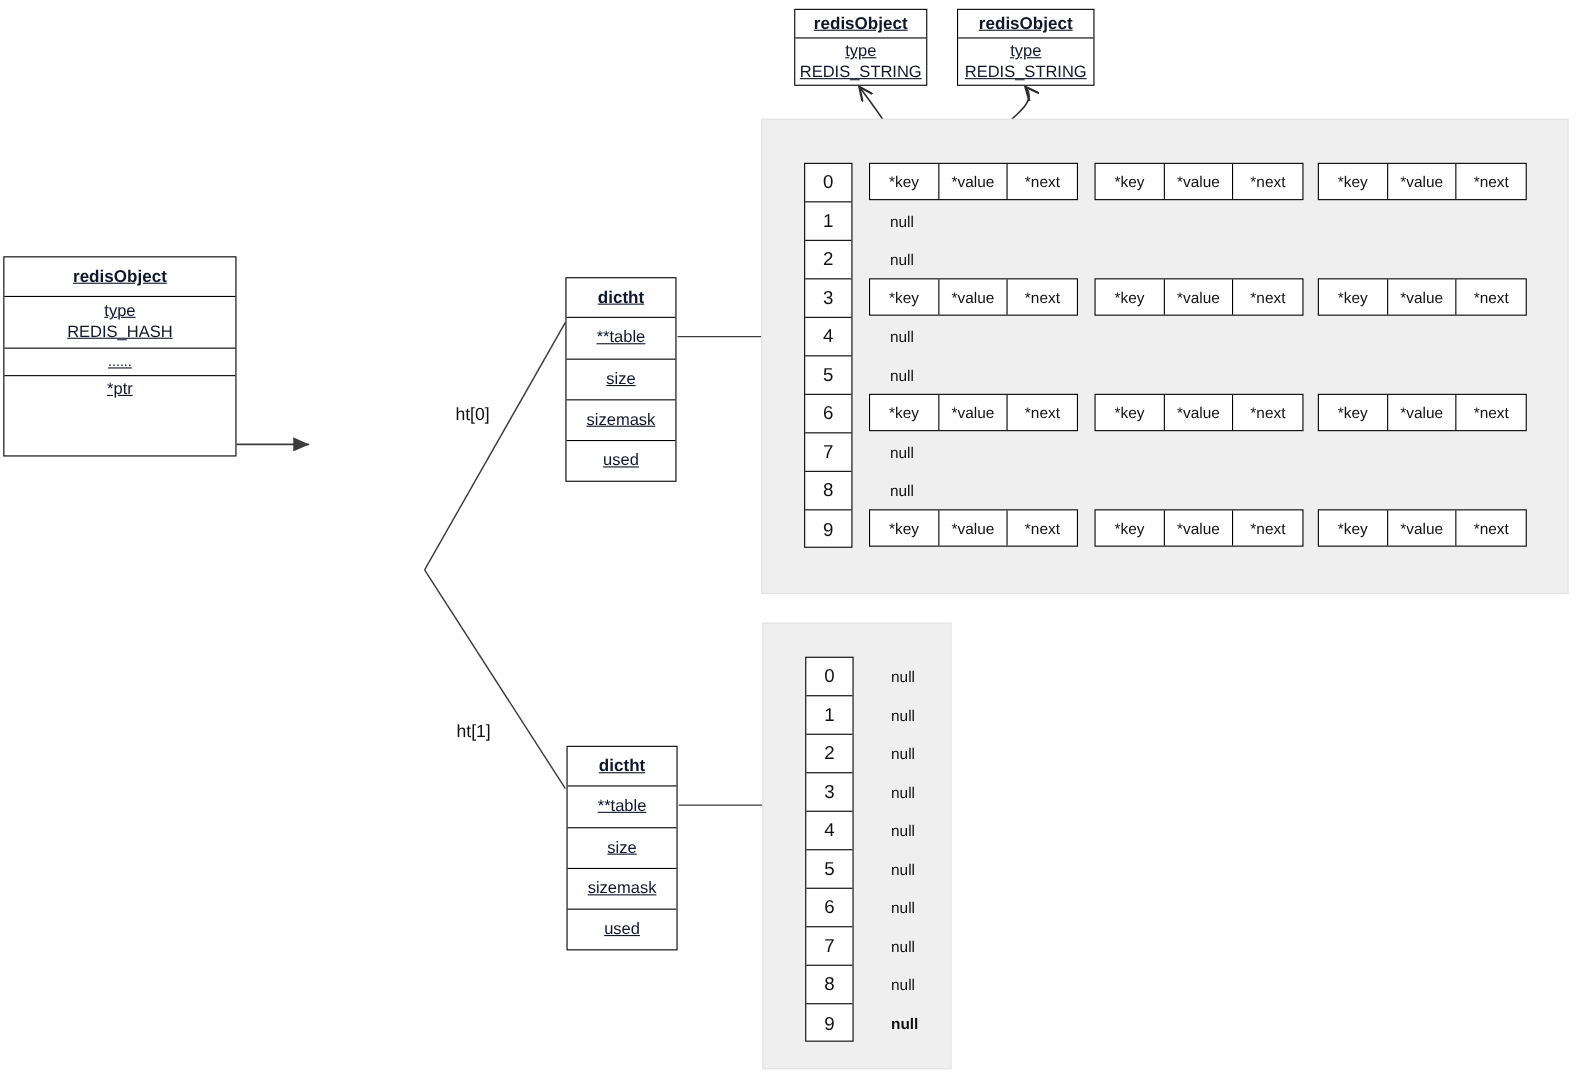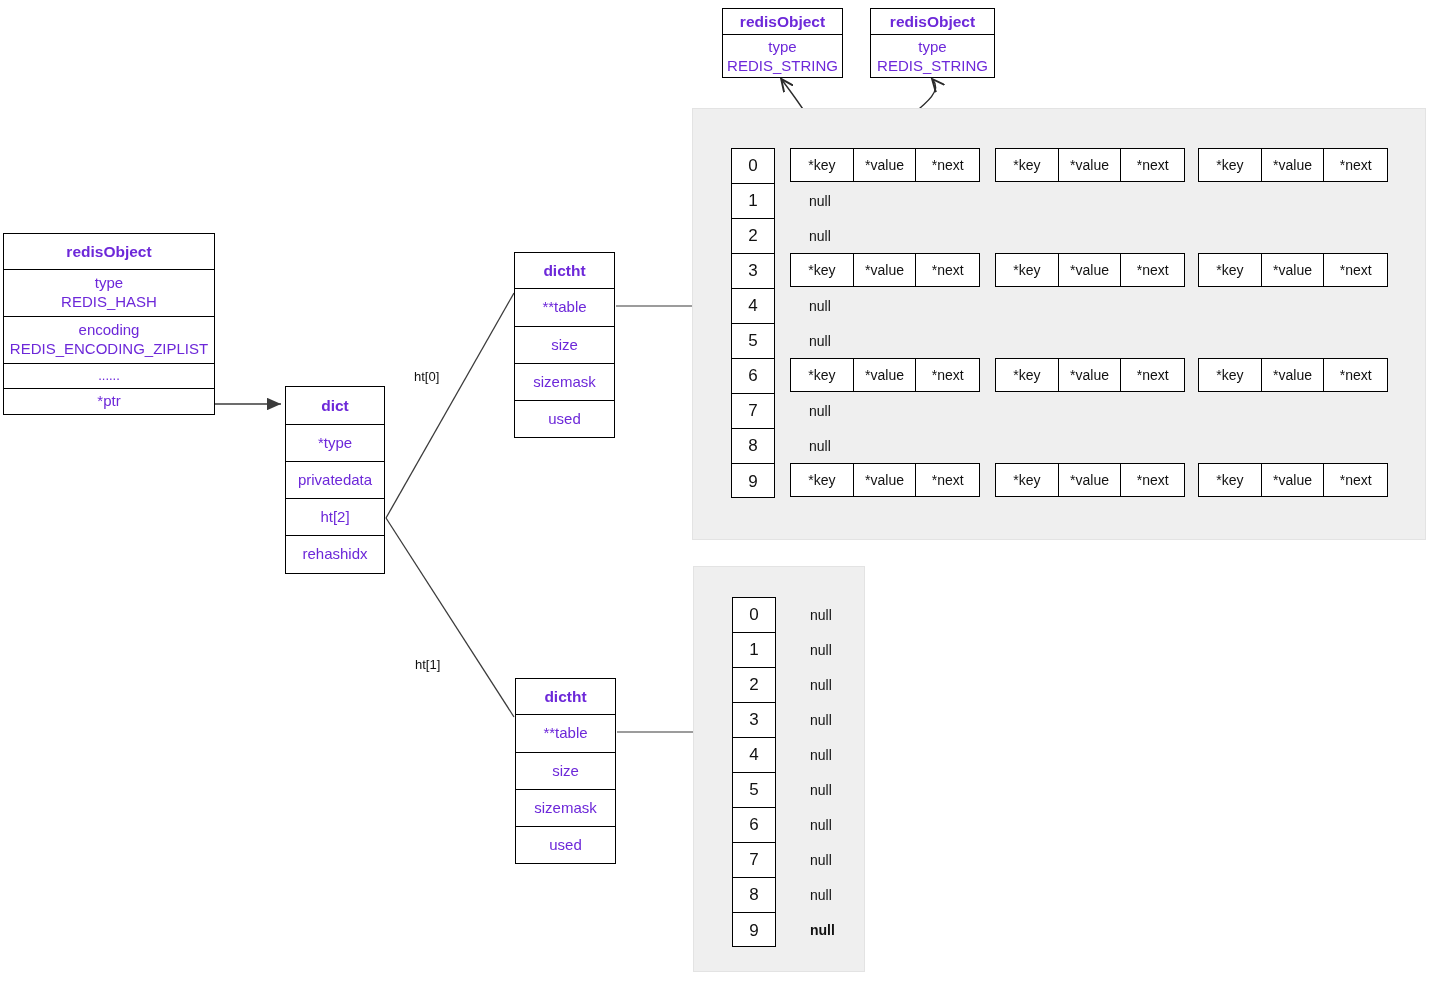--- a/index.html
+++ b/index.html
@@ -22,21 +22,22 @@
   .struct .cell{
     border-bottom:1px solid #000;
     box-sizing:border-box;
     display:flex;
     flex-direction:column;
     align-items:center;
     justify-content:center;
     text-align:left;
     line-height:1.25;
     font-size:15px;
-    color:#6d28d9;
+    color:#0f172a;
+    text-decoration:underline;
   }
   .struct .cell:last-child{border-bottom:none;}
   .struct .cell.title{font-weight:bold;font-size:15.5px;}
   .struct .cell .sub{display:block;}
 
   
   .panel{
     position:absolute;
     background:#efefef;
     border:1px solid #e3e3e3;
@@ -83,21 +84,21 @@
     position:absolute;
     font-size:14px;color:#111;
     z-index:4;
     white-space:nowrap;
   }
   .nullab.bold{font-weight:bold;}
 
   
   .edgelabel{
     position:absolute;
-    font-size:13px;color:#111;
+    font-size:16px;color:#111;
     z-index:6;white-space:nowrap;
   }
 </style>
 </head>
 <body>
 
 <div id="canvas">
 
   <div class="panel" id="panel-ht0" style="left:692px;top:108px;width:734px;height:432px;"></div>
   <div class="panel" id="panel-ht1" style="left:693px;top:566px;width:172px;height:406px;"></div>
@@ -167,39 +168,28 @@
       <line x1="775" y1="929" x2="802" y2="929" marker-end="url(#ah-teal)"></line>
     </g>
   </svg>
 
   <div class="struct" style="left:3px;top:233px;width:212px;height:182px;">
     <div class="cell title" style="height:36px;">redisObject</div>
     <div class="cell" style="height:47px;">
       <span class="sub">type</span>
       <span class="sub">REDIS_HASH</span>
     </div>
-    <div class="cell" style="height:47px;">
-      <span class="sub">encoding</span>
-      <span class="sub">REDIS_ENCODING_ZIPLIST</span>
-    </div>
     <div class="cell" style="height:25px;font-size:13px;">
       <span class="sub">......</span>
     </div>
     <div class="cell" style="height:25px;">
       <span class="sub">*ptr</span>
     </div>
   </div>
 
-  <div class="struct" style="left:285px;top:386px;width:100px;height:188px;">
-    <div class="cell title" style="height:38px;">dict</div>
-    <div class="cell" style="height:37px;">*type</div>
-    <div class="cell" style="height:37px;">privatedata</div>
-    <div class="cell" style="height:37px;">ht[2]</div>
-    <div class="cell" style="height:37px;">rehashidx</div>
-  </div>
 
   <div class="edgelabel" style="left:414px;top:369px;">ht[0]</div>
   <div class="edgelabel" style="left:415px;top:657px;">ht[1]</div>
 
   <div class="struct" style="left:514px;top:252px;width:101px;height:186px;">
     <div class="cell title" style="height:36px;">dictht</div>
     <div class="cell" style="height:38px;">**table</div>
     <div class="cell" style="height:37px;">size</div>
     <div class="cell" style="height:37px;">sizemask</div>
     <div class="cell" style="height:37px;">used</div>

